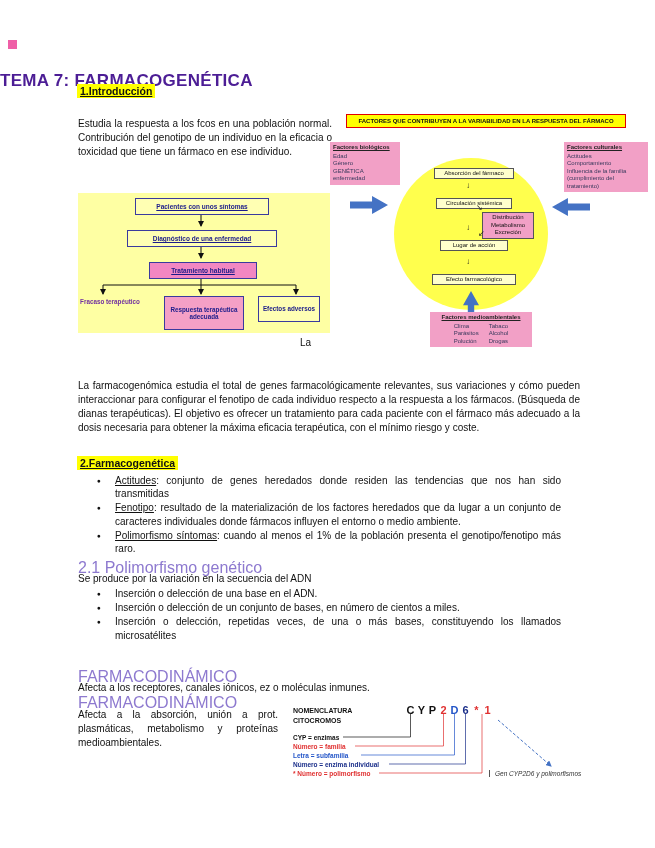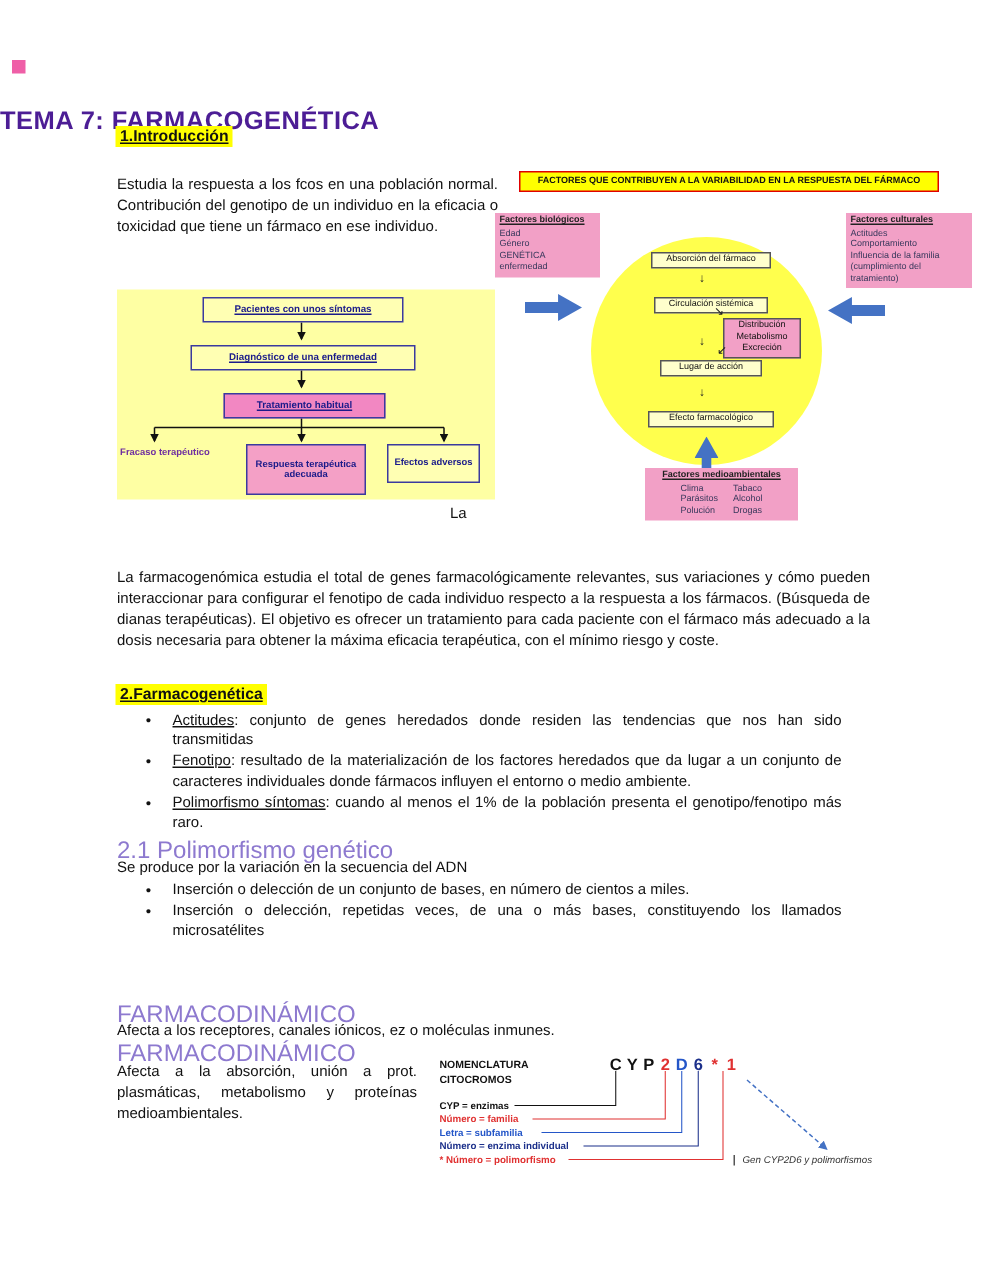--- a/index.html
+++ b/index.html
@@ -190,20 +190,23 @@
     <div class="bullet">
       <span class="bt"><span class="uterm">Polimorfismo síntomas</span><span>: cuando al menos el 1% de la población presenta el genotipo/fenotipo más raro.</span></span>
     </div>
   </div>
 
   <div class="abs phead" style="left:78px;top:559px;">2.1 Polimorfismo genético</div>
   <div class="abs jtext" style="left:78px;top:572px;width:502px;">Se produce por la variación en la secuencia del ADN</div>
 
   <div class="abs bullets" style="left:96px;top:587px;">
     <div class="bullet">
+        <span class="bt">Inserción o delección de una base en el ADN.</span>
+      </div>
+    <div class="bullet">
         <span class="bt">Inserción o delección de un conjunto de bases, en número de cientos a miles.</span>
       </div>
     <div class="bullet">
         <span class="bt">Inserción o delección, repetidas veces, de una o más bases, constituyendo los llamados microsatélites</span>
       </div>
   </div>
 
   <div class="abs phead" style="left:78px;top:668px;">FARMACODINÁMICO</div>
   <div class="abs jtext" style="left:78px;top:681px;width:502px;text-align:left;">Afecta a los receptores, canales iónicos, ez o moléculas inmunes.</div>
   <div class="abs phead" style="left:78px;top:694px;">FARMACODINÁMICO</div>

